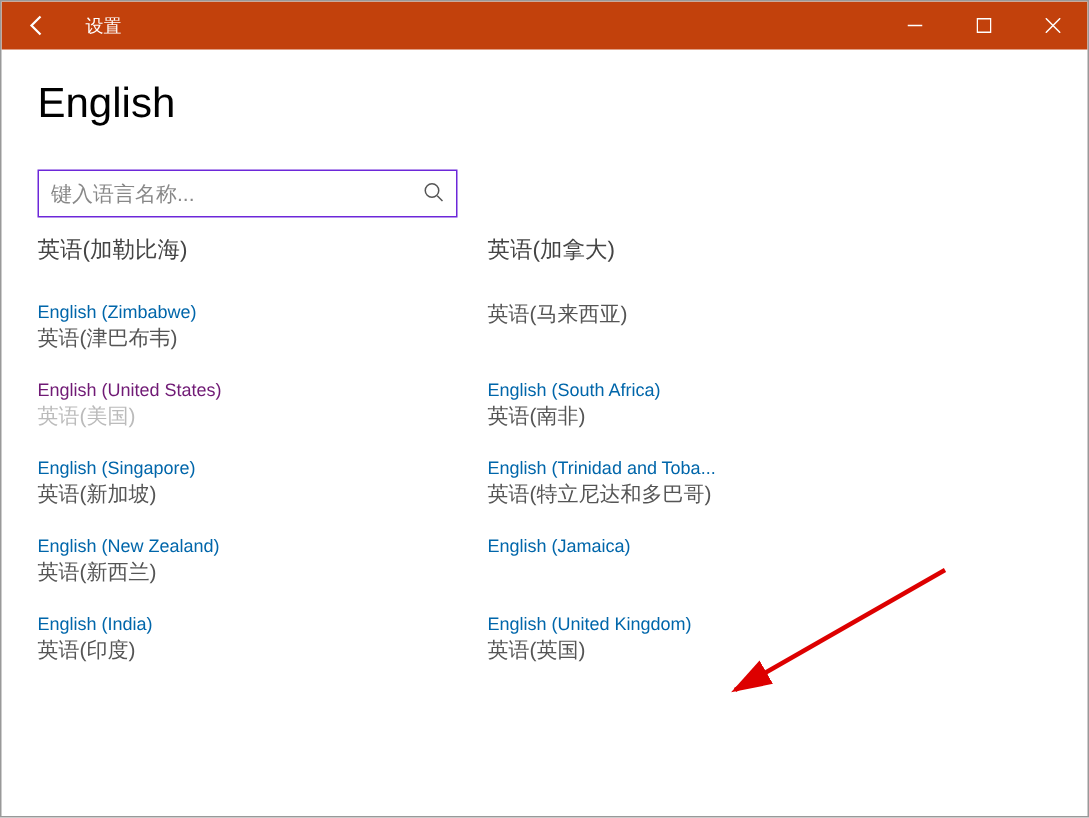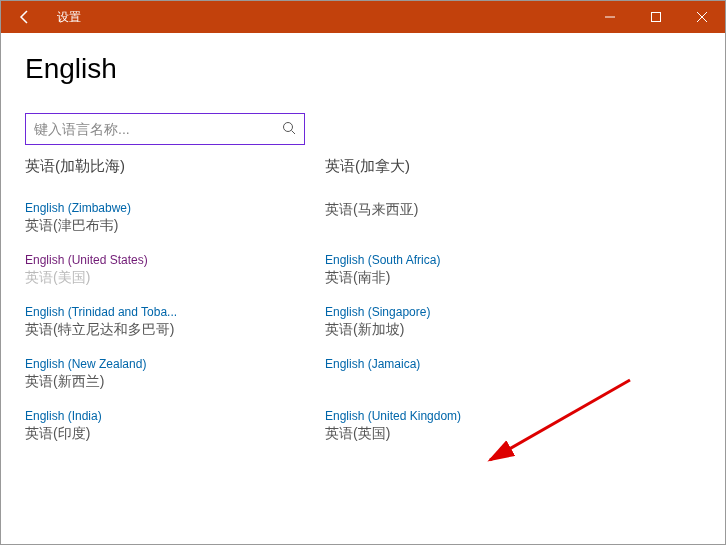--- a/index.html
+++ b/index.html
@@ -167,26 +167,26 @@
       </div>
       <div class="lang-item disabled">
         <div class="lang-name">English (United States)</div>
         <div class="lang-sub">英语(美国)</div>
       </div>
       <div class="lang-item">
         <div class="lang-name">English (South Africa)</div>
         <div class="lang-sub">英语(南非)</div>
       </div>
       <div class="lang-item">
+        <div class="lang-name">English (Singapore)</div>
+        <div class="lang-sub">英语(新加坡)</div>
+      </div>
+      <div class="lang-item">
         <div class="lang-name">English (Trinidad and Toba...</div>
         <div class="lang-sub">英语(特立尼达和多巴哥)</div>
-      </div>
-      <div class="lang-item">
-        <div class="lang-name">English (Singapore)</div>
-        <div class="lang-sub">英语(新加坡)</div>
       </div>
       <div class="lang-item">
         <div class="lang-name">English (New Zealand)</div>
         <div class="lang-sub">英语(新西兰)</div>
       </div>
       <div class="lang-item">
         <div class="lang-name">English (Jamaica)</div>
       </div>
       <div class="lang-item">
         <div class="lang-name">English (India)</div>

